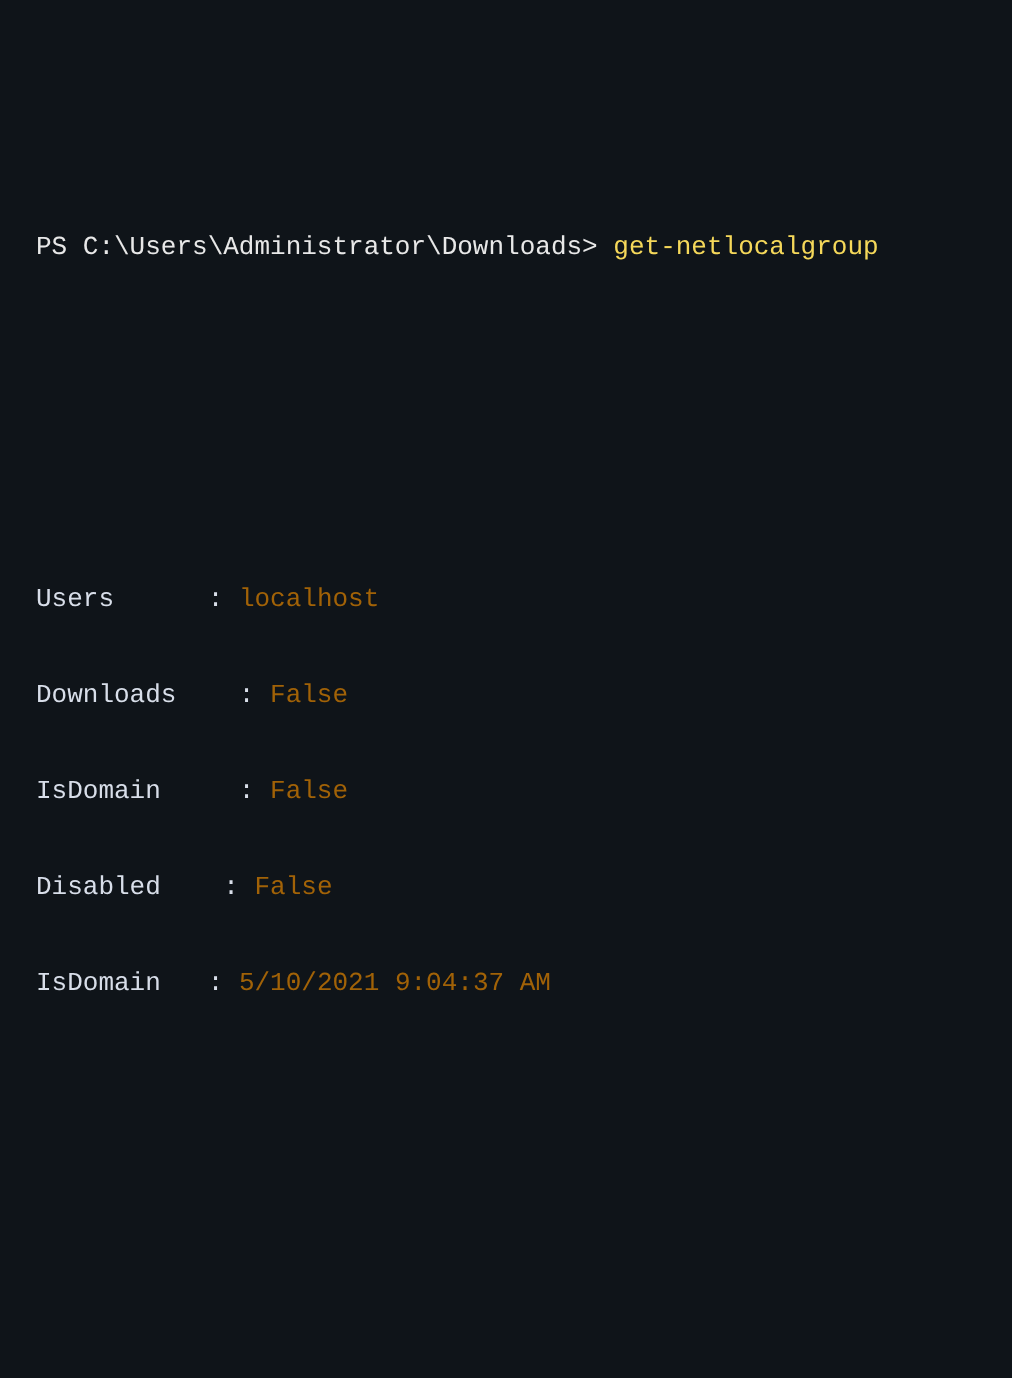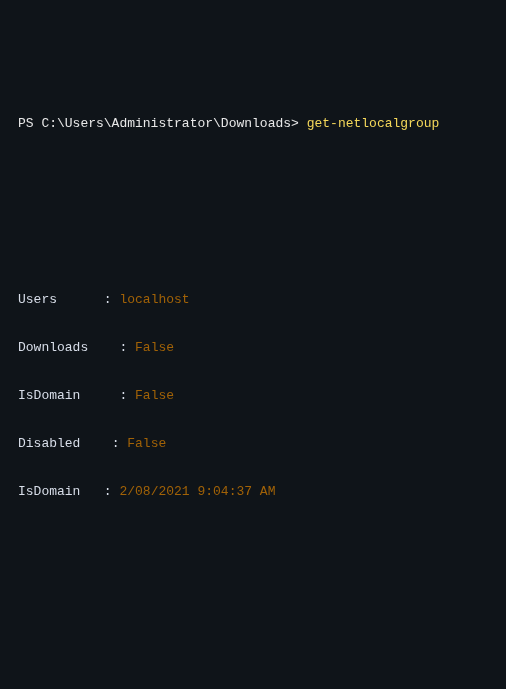--- a/index.html
+++ b/index.html
@@ -34,21 +34,21 @@
 <div class="term">
   <div class="line"><span class="prompt-path">PS C:\Users\Administrator\Downloads&gt;</span> <span class="prompt-cmd">get-netlocalgroup</span></div>
   <div class="line"> </div>
   <div class="line"> </div>
 
   
   <div class="line"><span>Users</span>      : <span class="val">localhost</span></div>
   <div class="line"><span>Downloads</span>    : <span class="val">False</span></div>
   <div class="line"><span>IsDomain</span>     : <span class="val">False</span></div>
   <div class="line"><span>Disabled</span>    : <span class="val">False</span></div>
-  <div class="line"><span>IsDomain</span>   : <span class="val">2/08/2021 9:04:37 AM</span></div>
+  <div class="line"><span>IsDomain</span>   : <span class="val">5/10/2021 9:04:37 AM</span></div>
   <div class="line"> </div>
 
   
   
   
   
   
   
   
   

